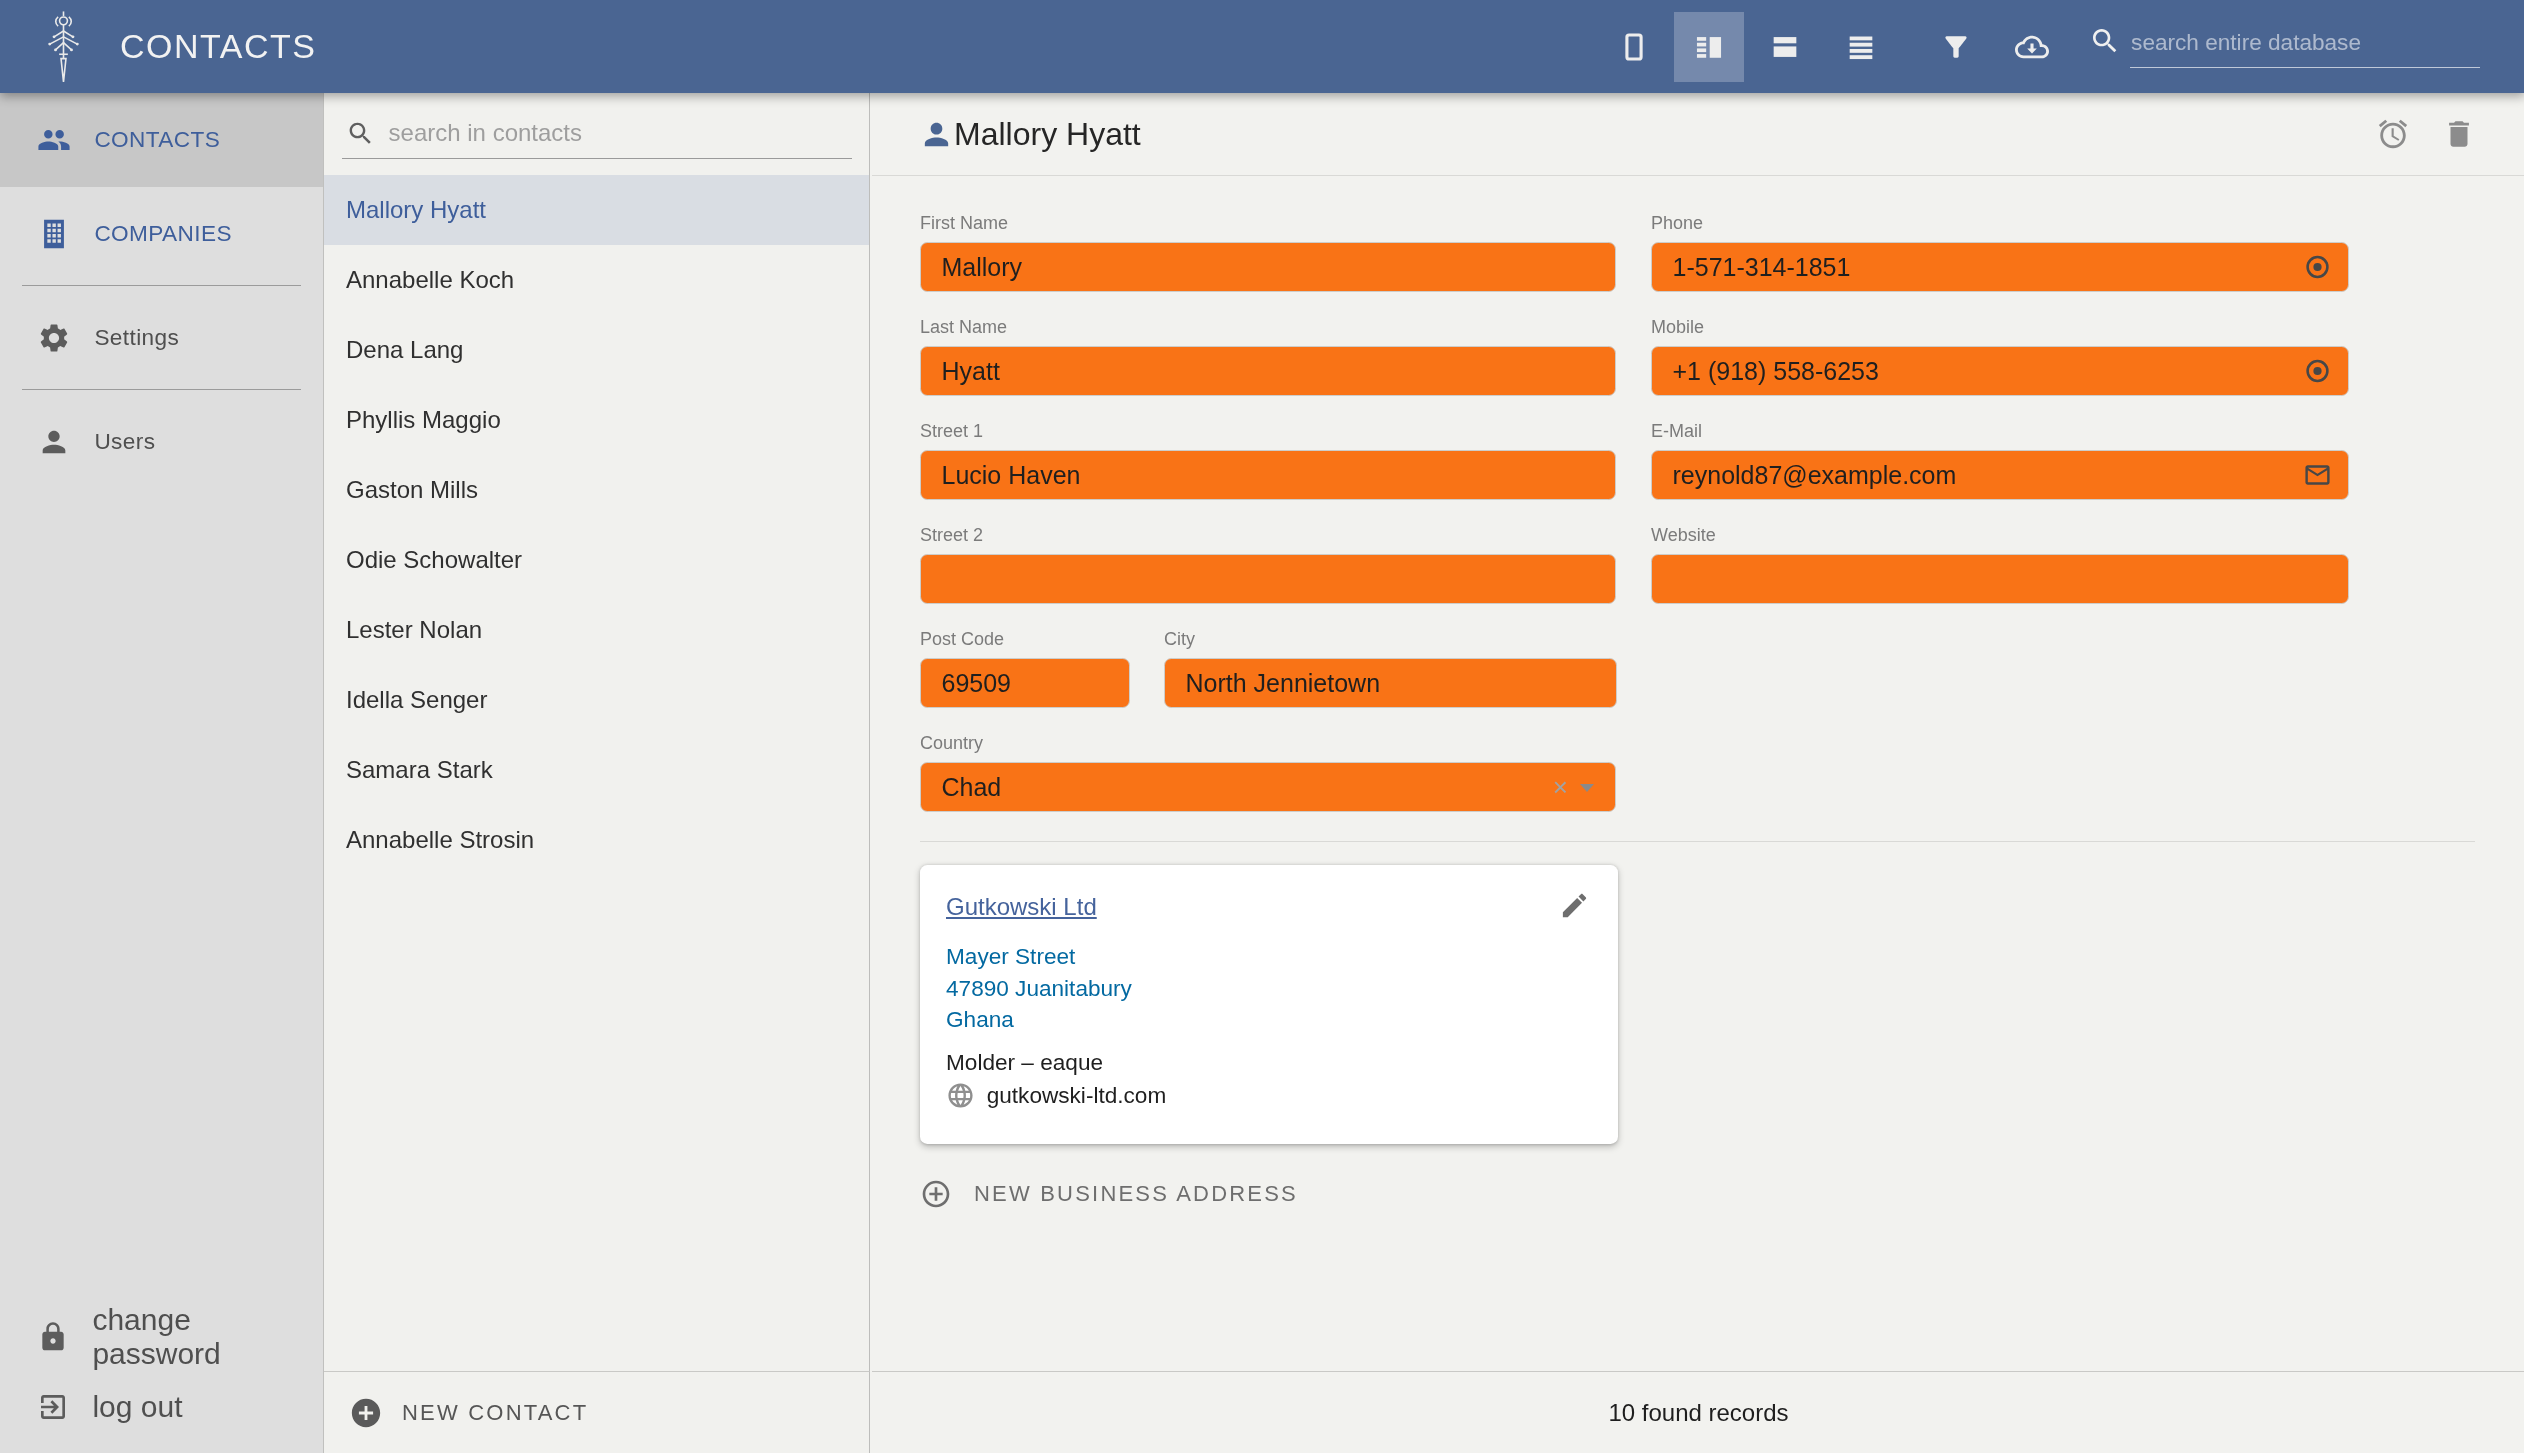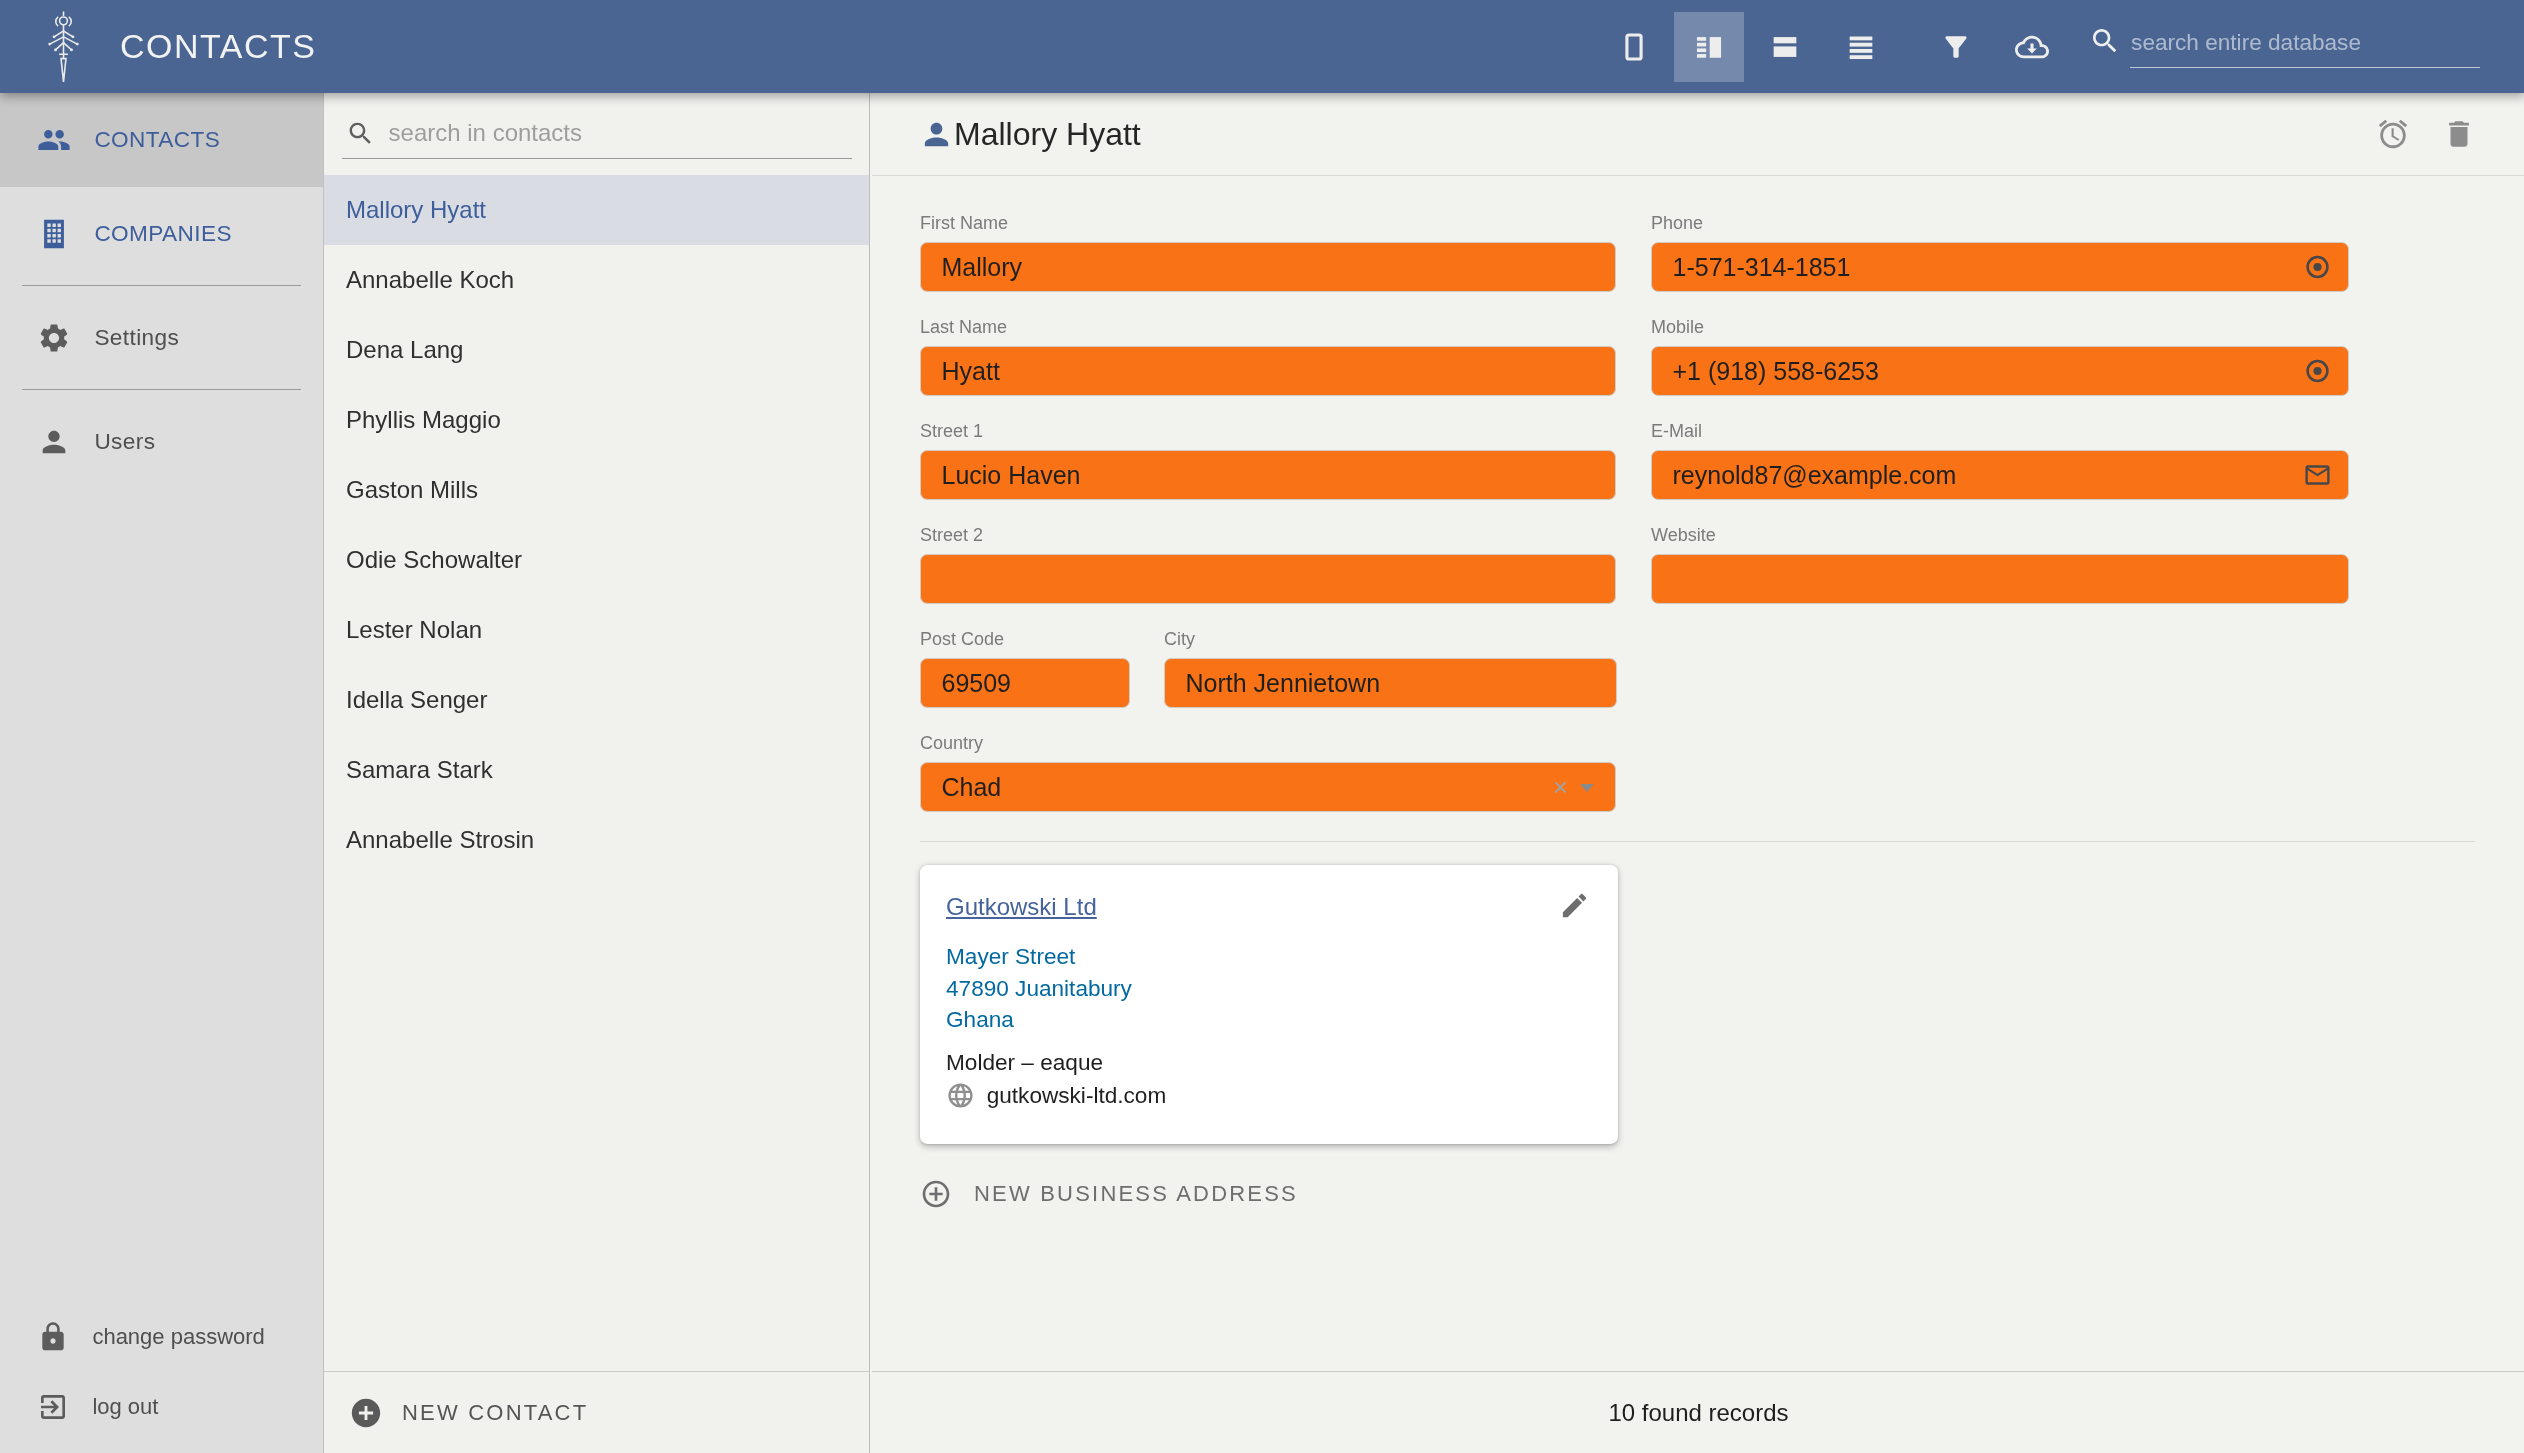--- a/index.html
+++ b/index.html
@@ -54,21 +54,21 @@
     width:100%;box-sizing:border-box;text-align:left;
   }
   .side-item.active{background:#c7c7c7;}
   .side-item .lbl{font-size:22.6px;font-weight:500;letter-spacing:0.4px;}
   .side-item.nav-blue{color:#3e5e9b;}
   .side-item.nav-gray{color:#4f4f4f;}
   .side-item.nav-gray .sicon{color:#5c5c5c;}
   .side-divider{border:none;border-top:1.5px solid #9b9b9b;margin:4.4px 22px;}
   .side-foot{margin-top:auto;padding-bottom:11.7px;}
   .side-foot .side-item{height:70px;}
-  .side-foot .lbl{font-weight:400;font-size:22px;text-transform:none;letter-spacing:0;}
+  .side-foot .lbl{font-weight:400;font-size:30px;text-transform:none;letter-spacing:0;}
 
   
   .list-panel{
     position:absolute;top:93px;left:324px;width:546px;bottom:83px;
     background:#f1f1ee;box-sizing:border-box;border-right:1.5px solid #bdbdbb;
   }
   .list-search{
     display:flex;align-items:center;gap:11.7px;
     margin:25px 17.5px 0 17.5px;border-bottom:1.5px solid #9a9a9a;
     padding:0 2.9px 10.2px 4.4px;color:#5f5f5f;

